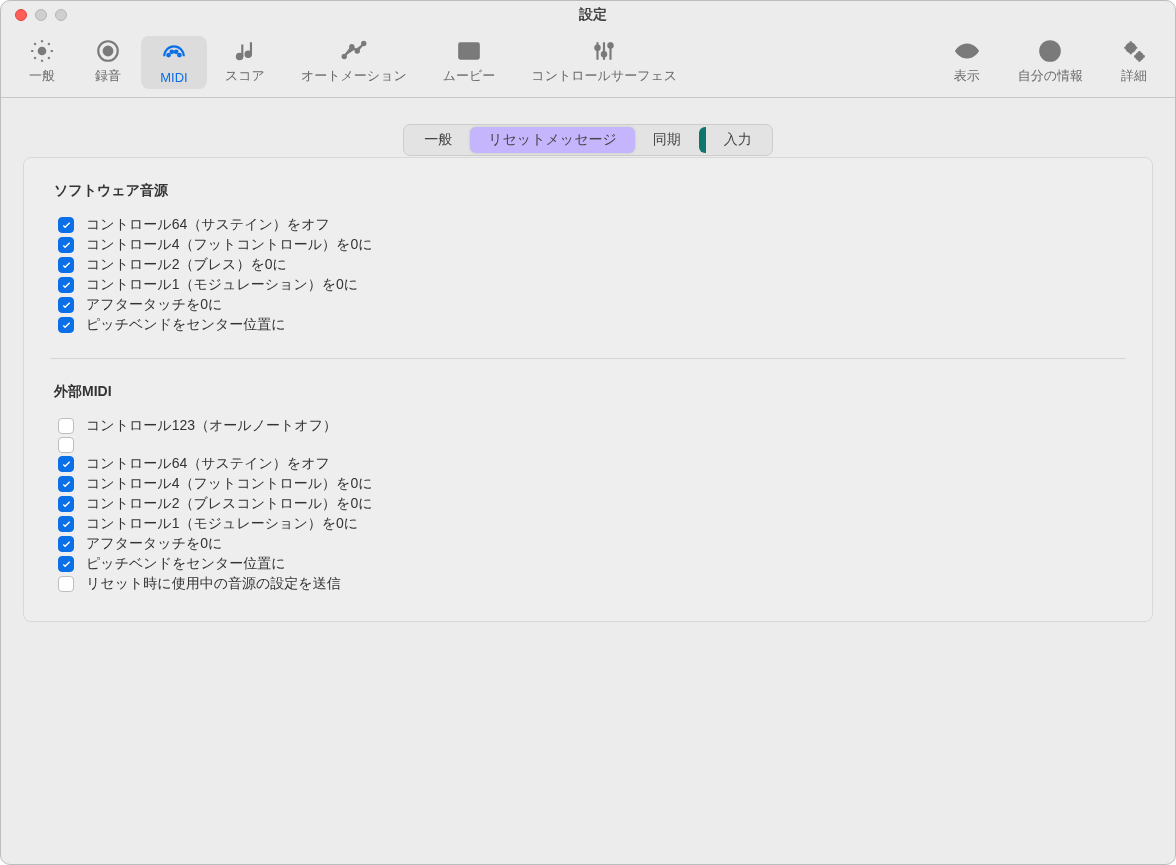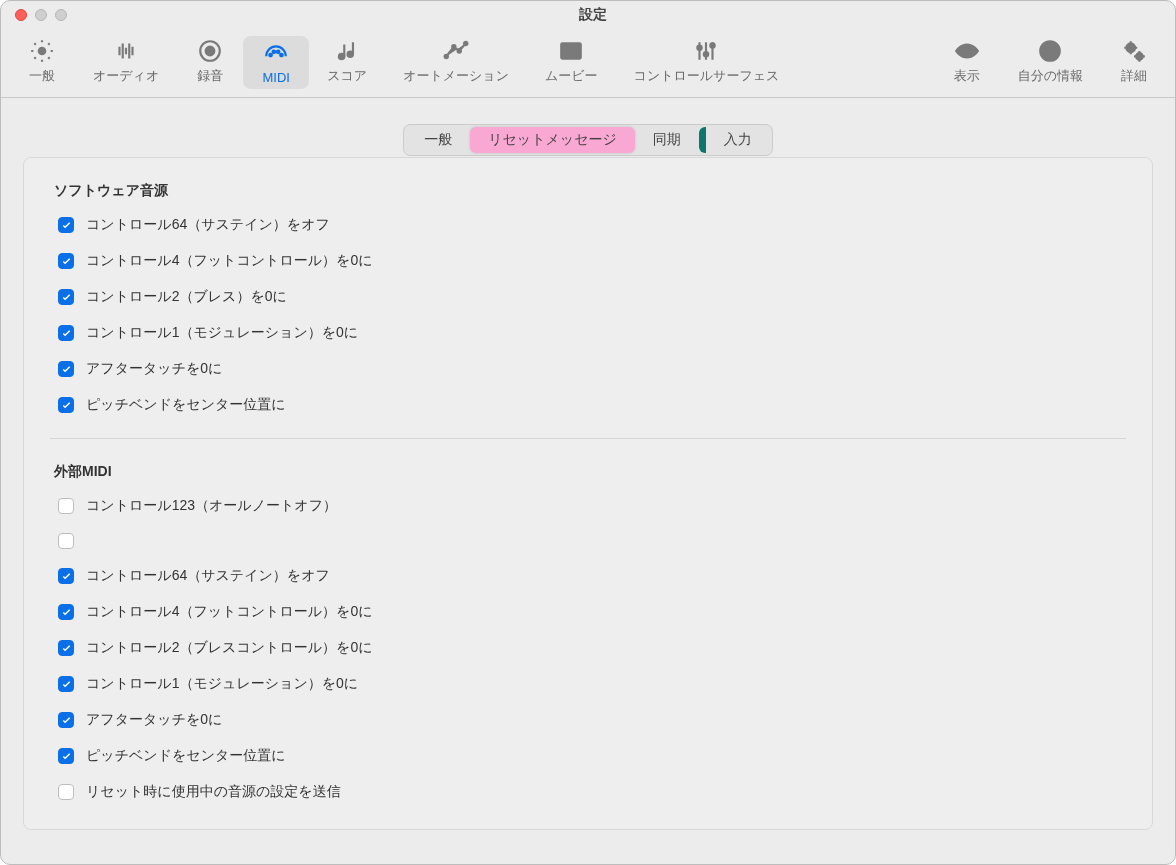--- a/index.html
+++ b/index.html
@@ -41,28 +41,28 @@
   .seg-wrap { display: flex; justify-content: center; margin-bottom: 2px; }
   .segmented {
     display: inline-flex; background: #e3e3e3; border: 1px solid #ccc;
     border-radius: 7px; padding: 2px; gap: 0;
   }
   .seg-btn {
     padding: 4px 18px; font-size: 14px; color: #444; border-radius: 6px;
     border: none; background: transparent;
   }
   .seg-btn.divider { border-left: 7px solid #0f766e; }
-  .seg-btn.active { background: #f9a8d4; box-shadow: 0 0 3px rgba(0,0,0,0.15); }
+  .seg-btn.active { background: #c4b5fd; box-shadow: 0 0 3px rgba(0,0,0,0.15); }
 
   .panel {
     border: 1px solid #d8d8d8; background: #eeeeee; border-radius: 8px;
     margin-top: -1px; padding: 24px 30px 28px 30px;
   }
   .section-title { font-size: 14px; font-weight: 600; margin-bottom: 16px; color: #333; }
-  .checks { display: flex; flex-direction: column; gap: 18px; padding-left: 4px; }
+  .checks { display: flex; flex-direction: column; gap: 2px; padding-left: 4px; }
   .check-row { display: flex; align-items: center; gap: 12px; font-size: 14px; color: #333; }
   .cb {
     width: 16px; height: 16px; border-radius: 4px; flex-shrink: 0;
     display: flex; align-items: center; justify-content: center;
   }
   .cb.on { background: #0b6fe8; border: 1px solid #0b6fe8; }
   .cb.off { background: #fff; border: 1px solid #bdbdbd; }
   .cb.on svg { stroke: #fff; }
   hr.sep { border: none; border-top: 1px solid #d6d6d6; margin: 24px -4px; }
 </style>
@@ -84,28 +84,20 @@
     <div class="tb-item">
       <span class="icon">
         <svg viewBox="0 0 24 24" width="26" height="26" fill="none" stroke-width="2">
             <circle cx="12" cy="12" r="3"></circle>
             <path d="M12 2v2M12 20v2M4.9 4.9l1.4 1.4M17.7 17.7l1.4 1.4M2 12h2M20 12h2M4.9 19.1l1.4-1.4M17.7 6.3l1.4-1.4"></path>
           </svg>
       </span>
       <span class="tb-label">一般</span>
     </div>
 
-    <div class="tb-item">
-      <span class="icon">
-        <svg viewBox="0 0 24 24" width="26" height="26" fill="none" stroke-width="2">
-            <path d="M3 12v0M6 8v8M9 5v14M12 9v6M15 5v14M18 8v8M21 12v0"></path>
-          </svg>
-      </span>
-      <span class="tb-label">オーディオ</span>
-    </div>
 
     <div class="tb-item">
       <span class="icon">
         <svg viewBox="0 0 24 24" width="26" height="26" stroke-width="2">
             <circle cx="12" cy="12" r="9" fill="none"></circle>
             <circle cx="12" cy="12" r="4"></circle>
           </svg>
       </span>
       <span class="tb-label">録音</span>
     </div>

